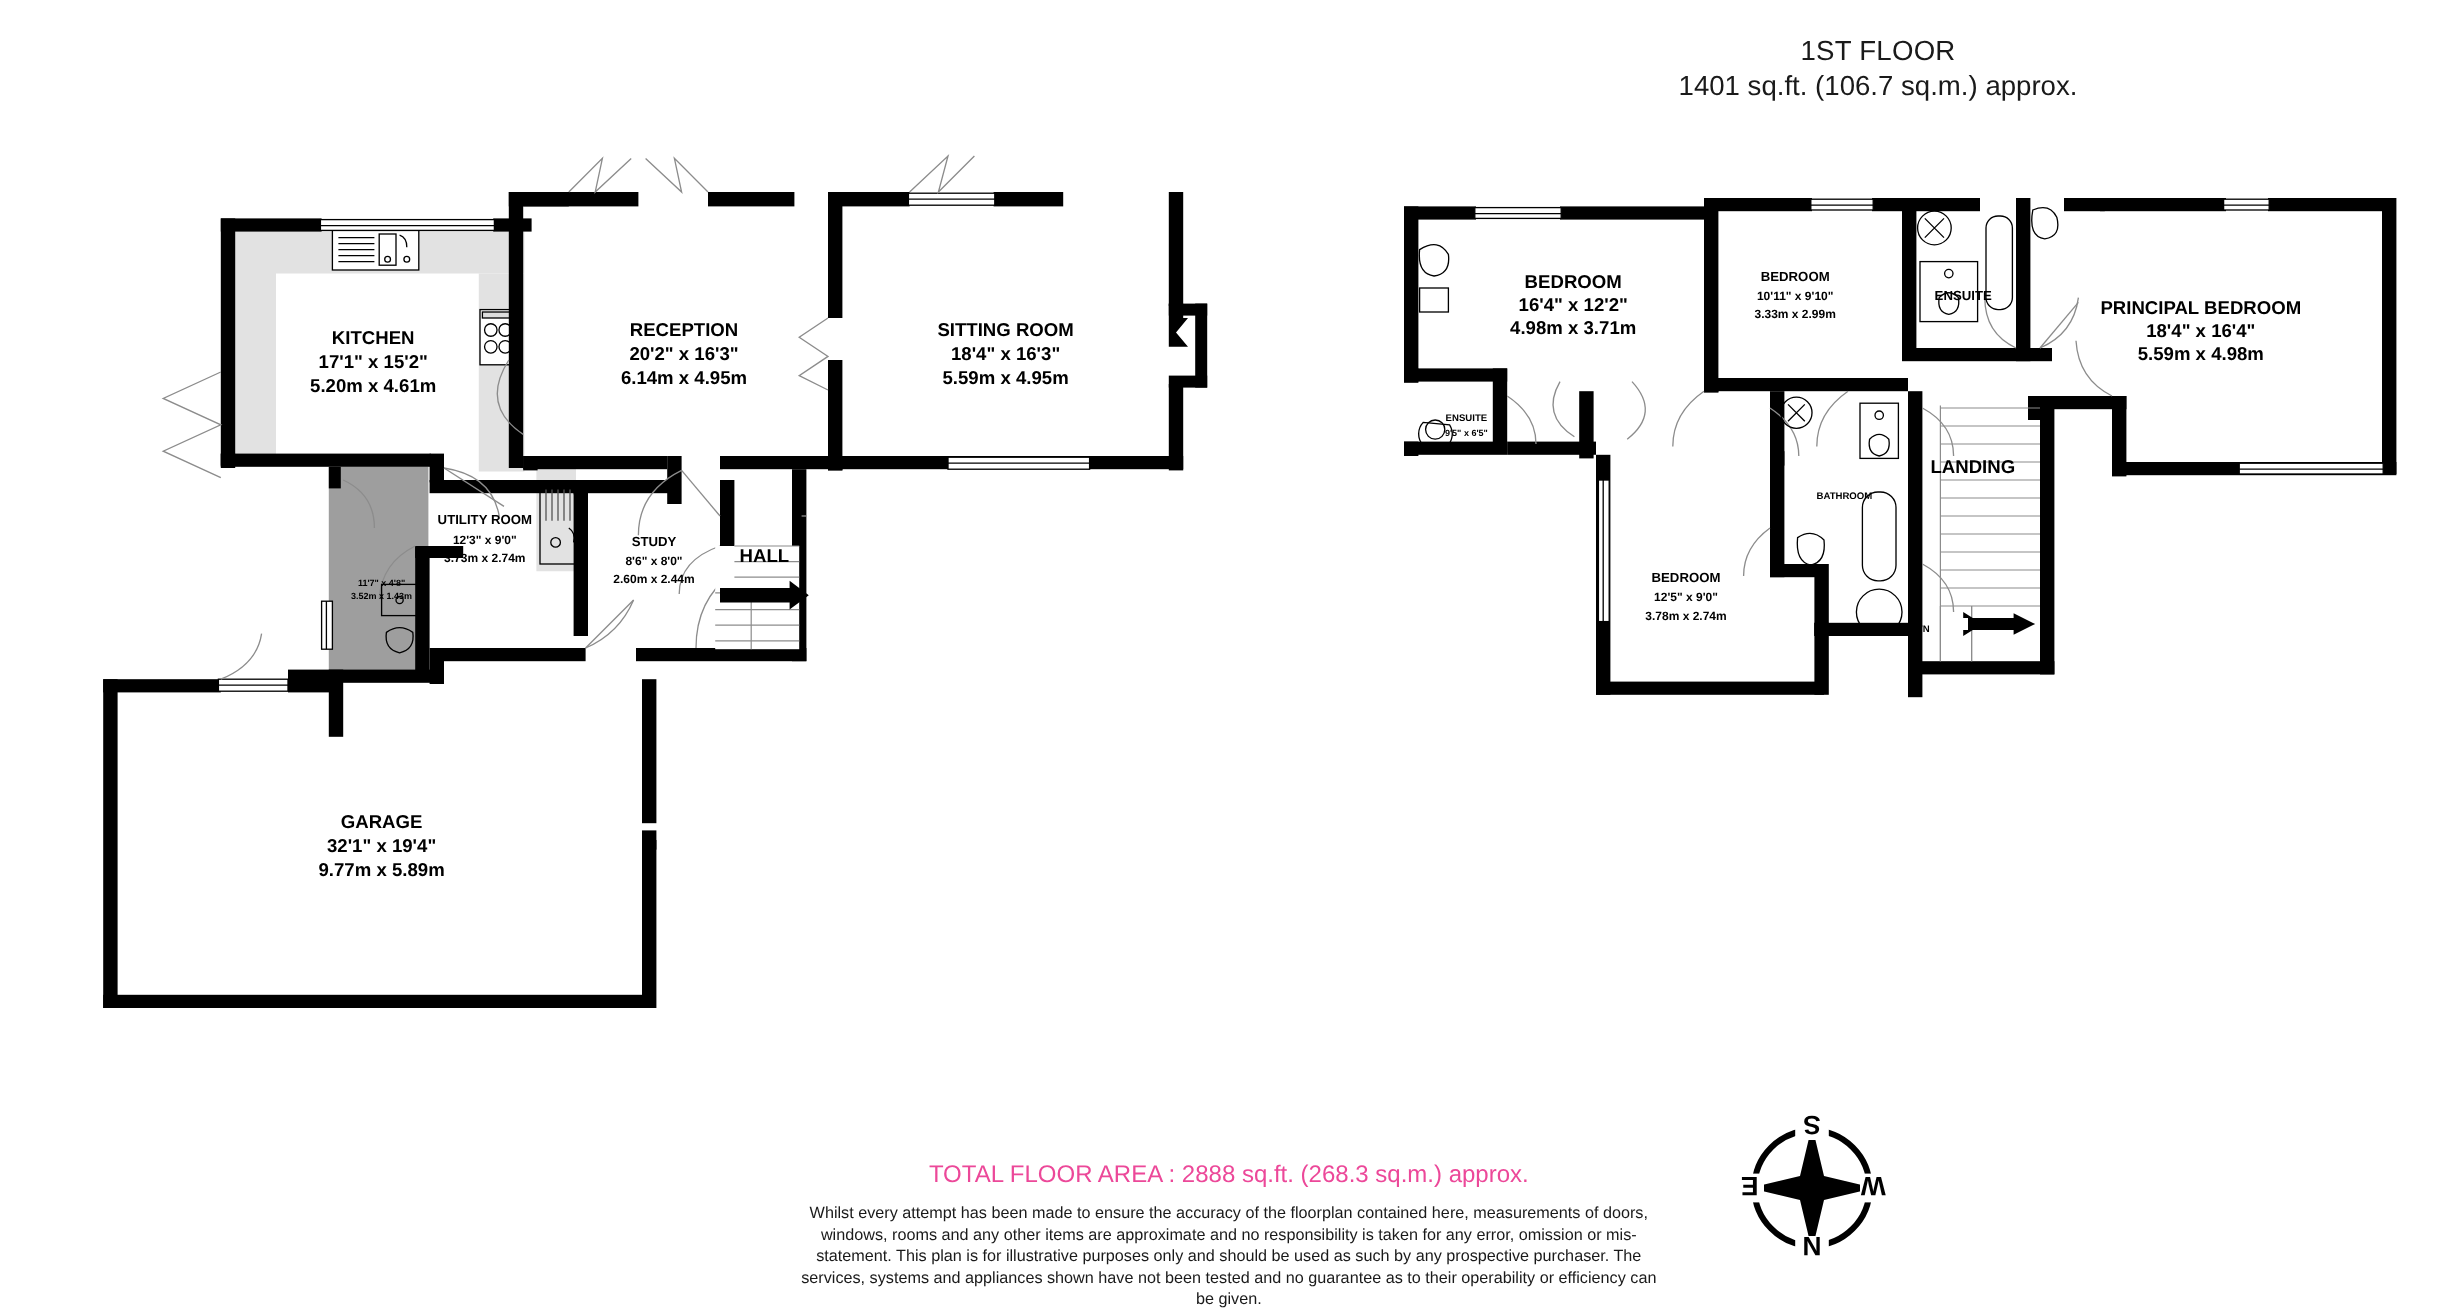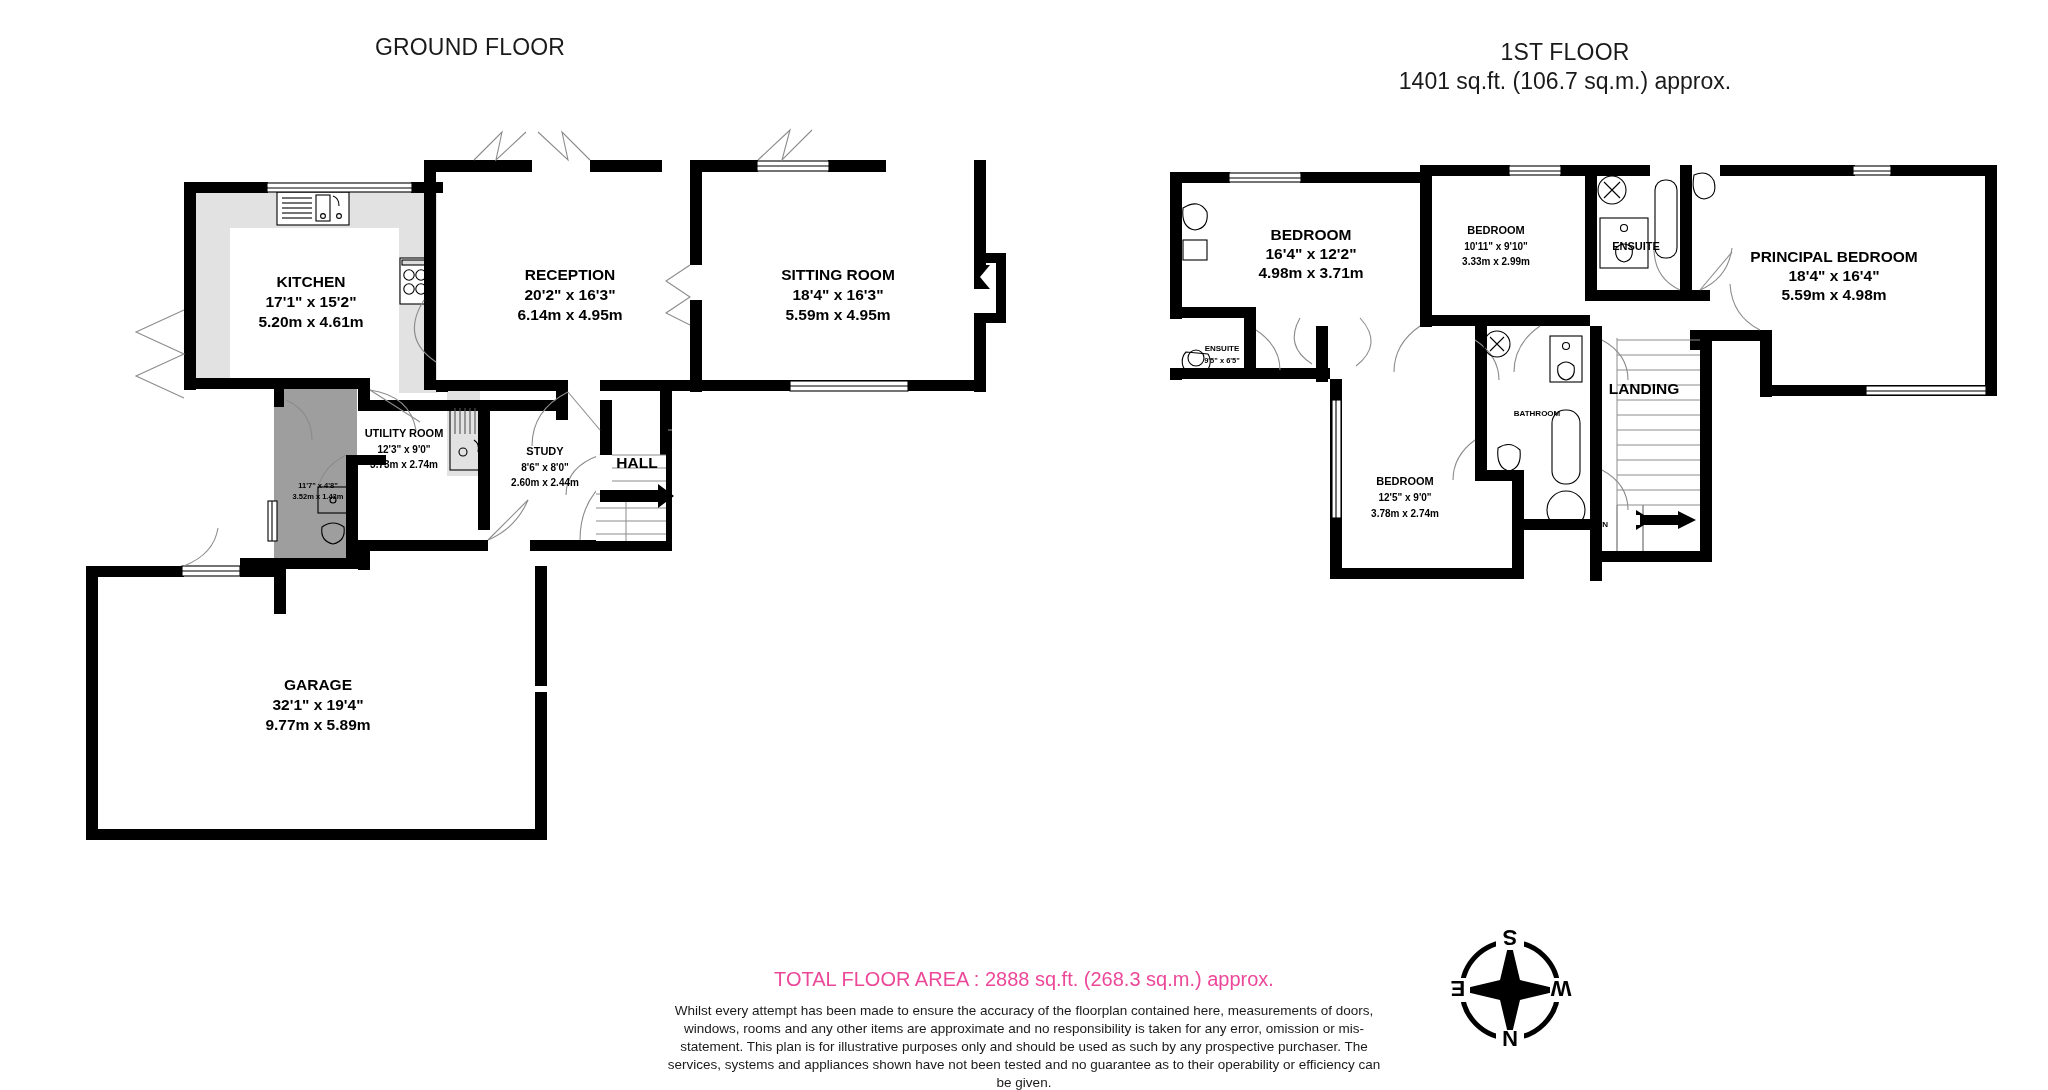--- a/index.html
+++ b/index.html
@@ -24,24 +24,23 @@
   .door{fill:none;stroke:#8c8c8c;stroke-width:1.1;}
   .win{fill:#fff;stroke:#000;stroke-width:1.1;}
   .footer{position:absolute;width:100%;text-align:center;}
   .total-area{font-size:20px;color:#ec4899;}
   .disc{font-size:13.5px;color:#1a1a1a;line-height:1.33;width:720px;margin:11px auto 0 auto;}
 </style>
 </head>
 <body>
 
 <div class="floor-title" style="left:270px;top:33px;width:400px;">
-  <span class="ft-name">GROUND FLOOR</span>
 </div>
 
-<div class="floor-title" style="left:1365px;top:38px;width:400px;">
+<div class="floor-title" style="left:1365px;top:28px;width:400px;">
   <span class="ft-name">1ST FLOOR</span>
   <span class="ft-area">1401 sq.ft. (106.7 sq.m.) approx.</span>
 </div>
 
 <svg width="2048" height="1090" viewBox="0 0 2048 1090">
 
   <path class="unit" d="M192 190 h245 v38 h-245 z"></path>
   <path class="unit" d="M192 190 h38 v195 h-38 z"></path>
   <path class="unit" d="M399 228 h38 v165 h-38 z"></path>
 

